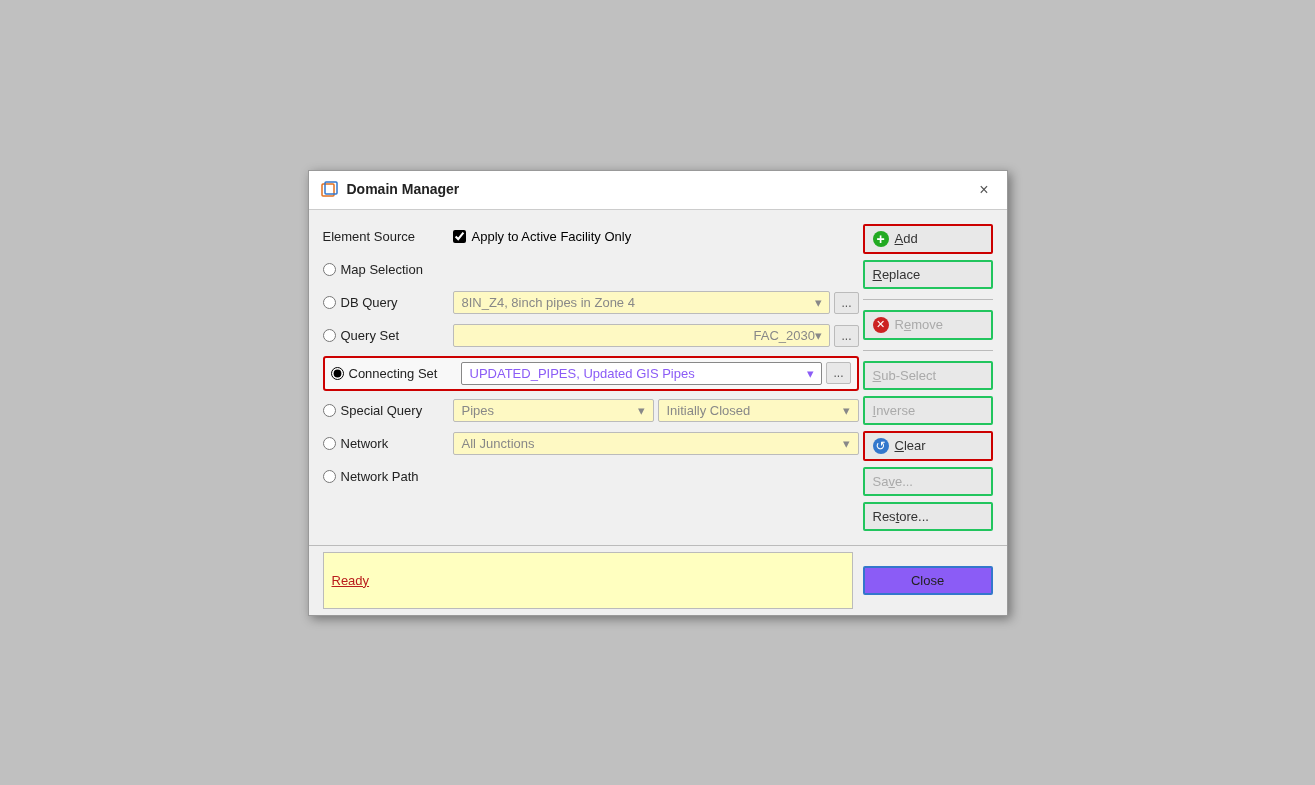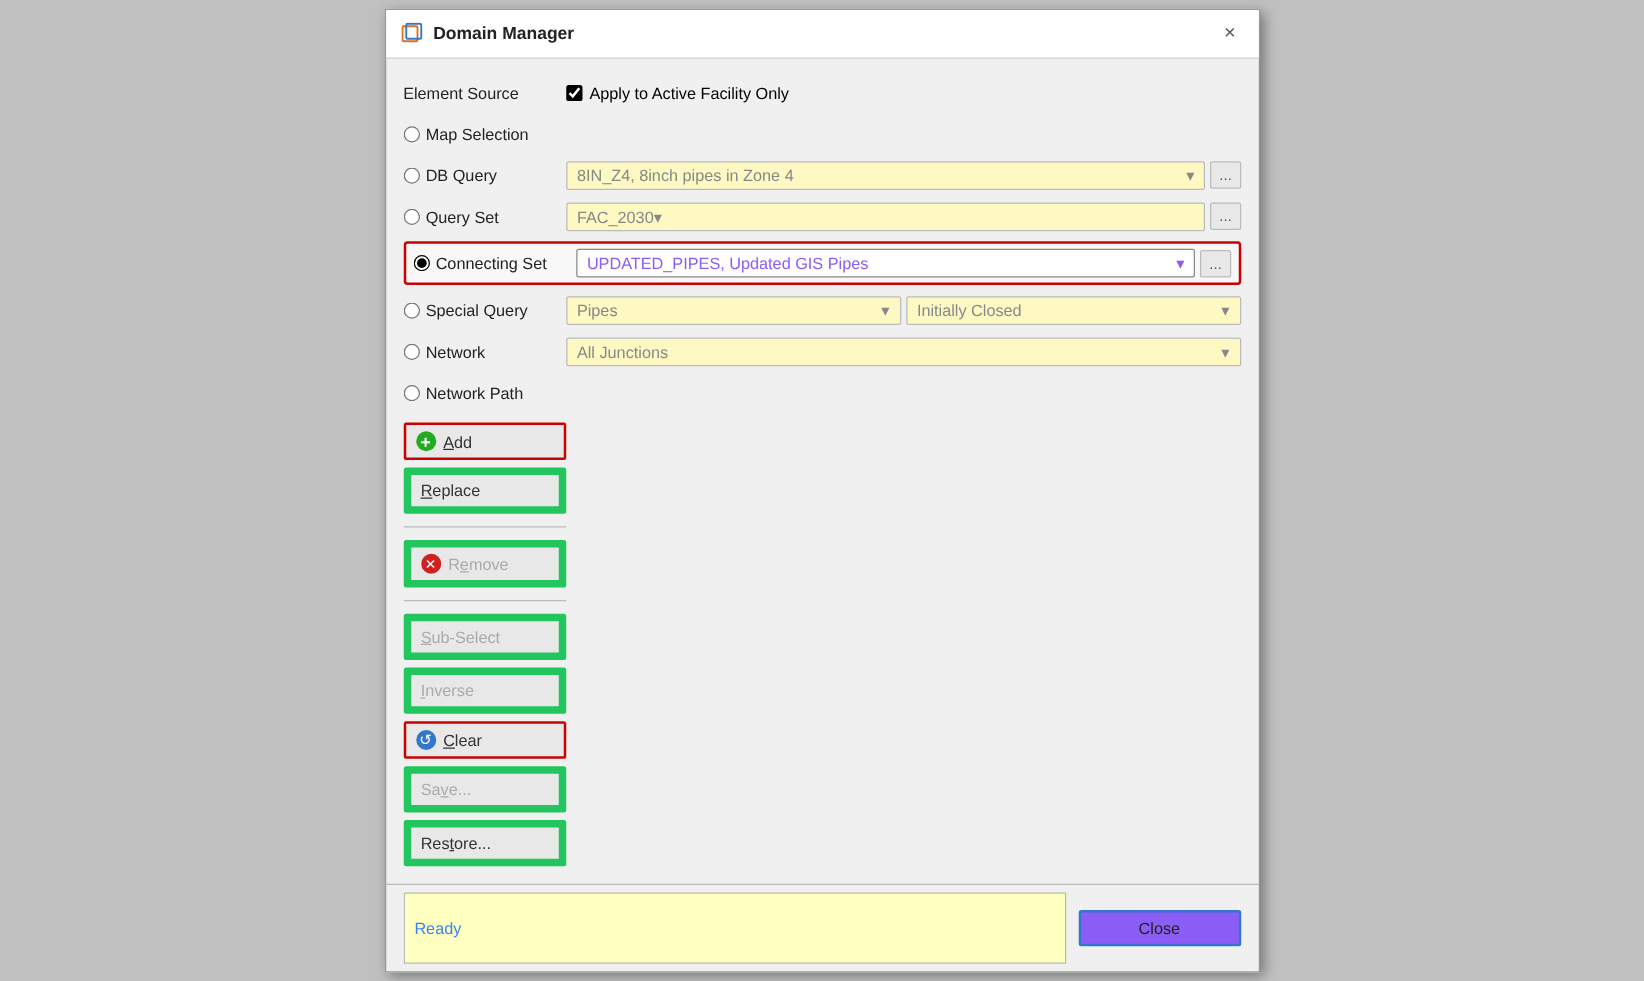--- a/index.html
+++ b/index.html
@@ -46,21 +46,20 @@
       font-size: 16px;
       color: #555;
       padding: 2px 6px;
       border-radius: 3px;
     }
 
     .content {
       display: flex;
       padding: 14px;
       gap: 4px;
-      flex-direction: column;
     }
     .main-panel {
       flex: 1;
     }
     .sidebar {
       width: 130px;
       display: flex;
       flex-direction: column;
       gap: 6px;
     }
@@ -170,21 +169,21 @@
       min-height: 32px;
       background: #f8f8f8;
     }
     .highlighted-row .row-label {
       width: 130px;
     }
 
     
     .sidebar-btn {
       background: #e8e8e8;
-      border: 6px solid #22c55e;
+      border: 2px solid #22c55e;
       padding: 5px 8px;
       font-size: 13px;
       cursor: pointer;
       border-radius: 2px;
       width: 100%;
       text-align: left;
       color: #333;
       display: flex;
       align-items: center;
       gap: 6px;
@@ -251,22 +250,23 @@
       border-top: 1px solid #bbb;
       padding: 6px 14px;
       gap: 10px;
     }
     .status-text-box {
       flex: 1;
       background: #ffffc0;
       border: 1px solid #bbb;
       padding: 20px 8px;
       font-size: 13px;
-      color: #3b82f6;
+      color: #b91c1c;
       min-height: 28px;
+      text-decoration: underline;
     }
     .close-main-btn {
       background: #8b5cf6;
       border: 2px solid #3377cc;
       padding: 5px 22px;
       font-size: 13px;
       cursor: pointer;
       border-radius: 2px;
       color: #222;
       width: 130px;
@@ -325,21 +325,21 @@
           <button class="ellipsis-btn">...</button>
         </div>
       </div>
 
       <div class="form-row">
         <div class="row-label">
           <input type="radio" name="element-source" style="">
           <span>Query Set</span>
         </div>
         <div class="row-control input-with-btn">
-          <div class="select-disabled" style="flex:1; display:flex; align-items:center; justify-content:flex-start;">
+          <div class="select-disabled" style="flex:1; display:flex; align-items:center; justify-content:flex-end;">
             <span>FAC_2030</span>
             <span>▾</span>
           </div>
           <button class="ellipsis-btn">...</button>
         </div>
       </div>
 
       <div class="highlighted-row">
         <div class="row-label">
           <input type="radio" name="element-source" checked="" style="">

